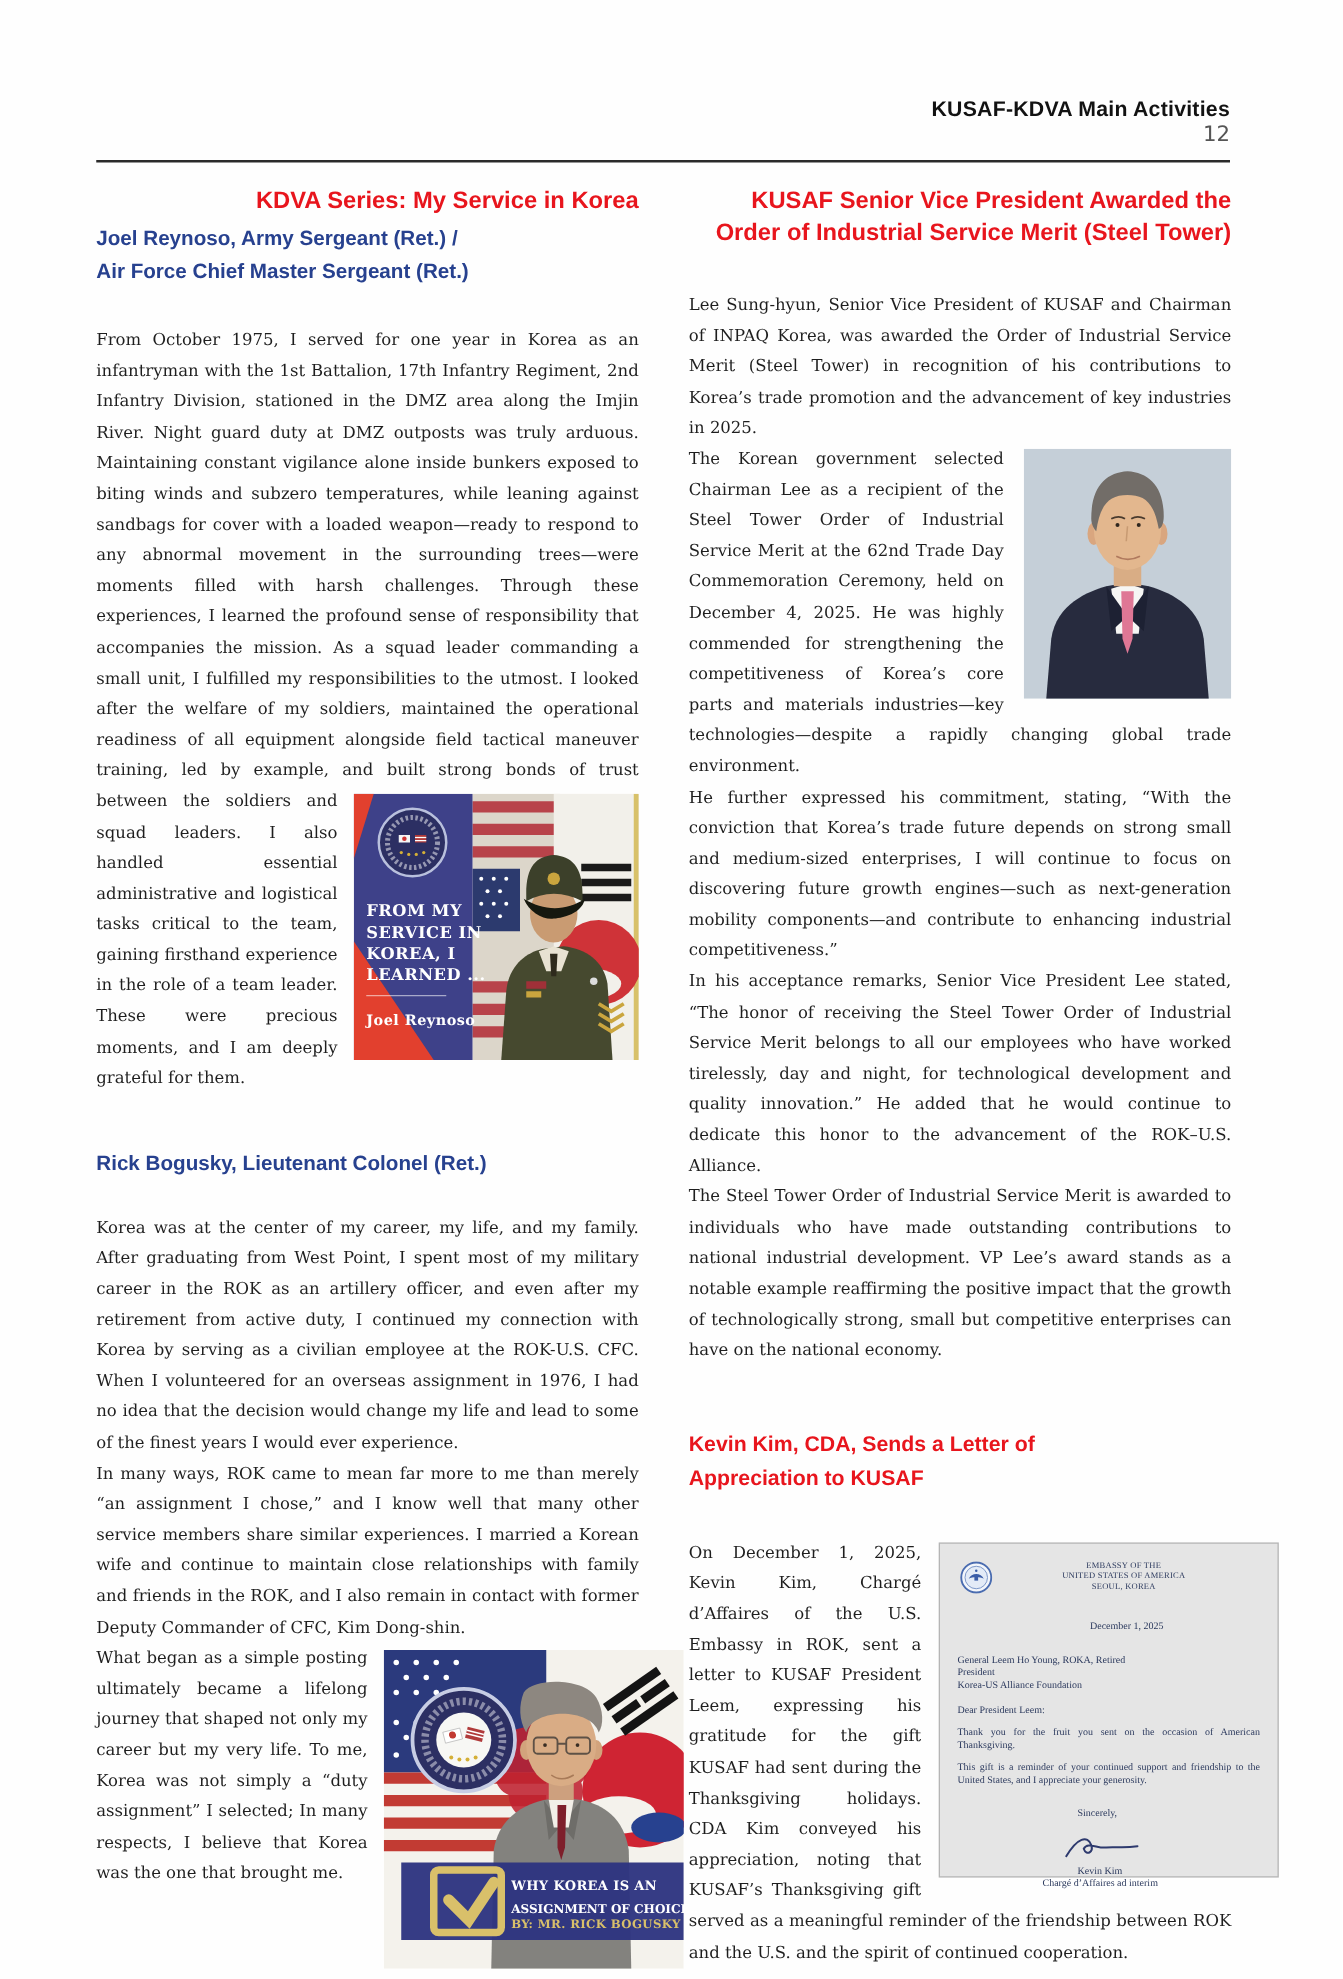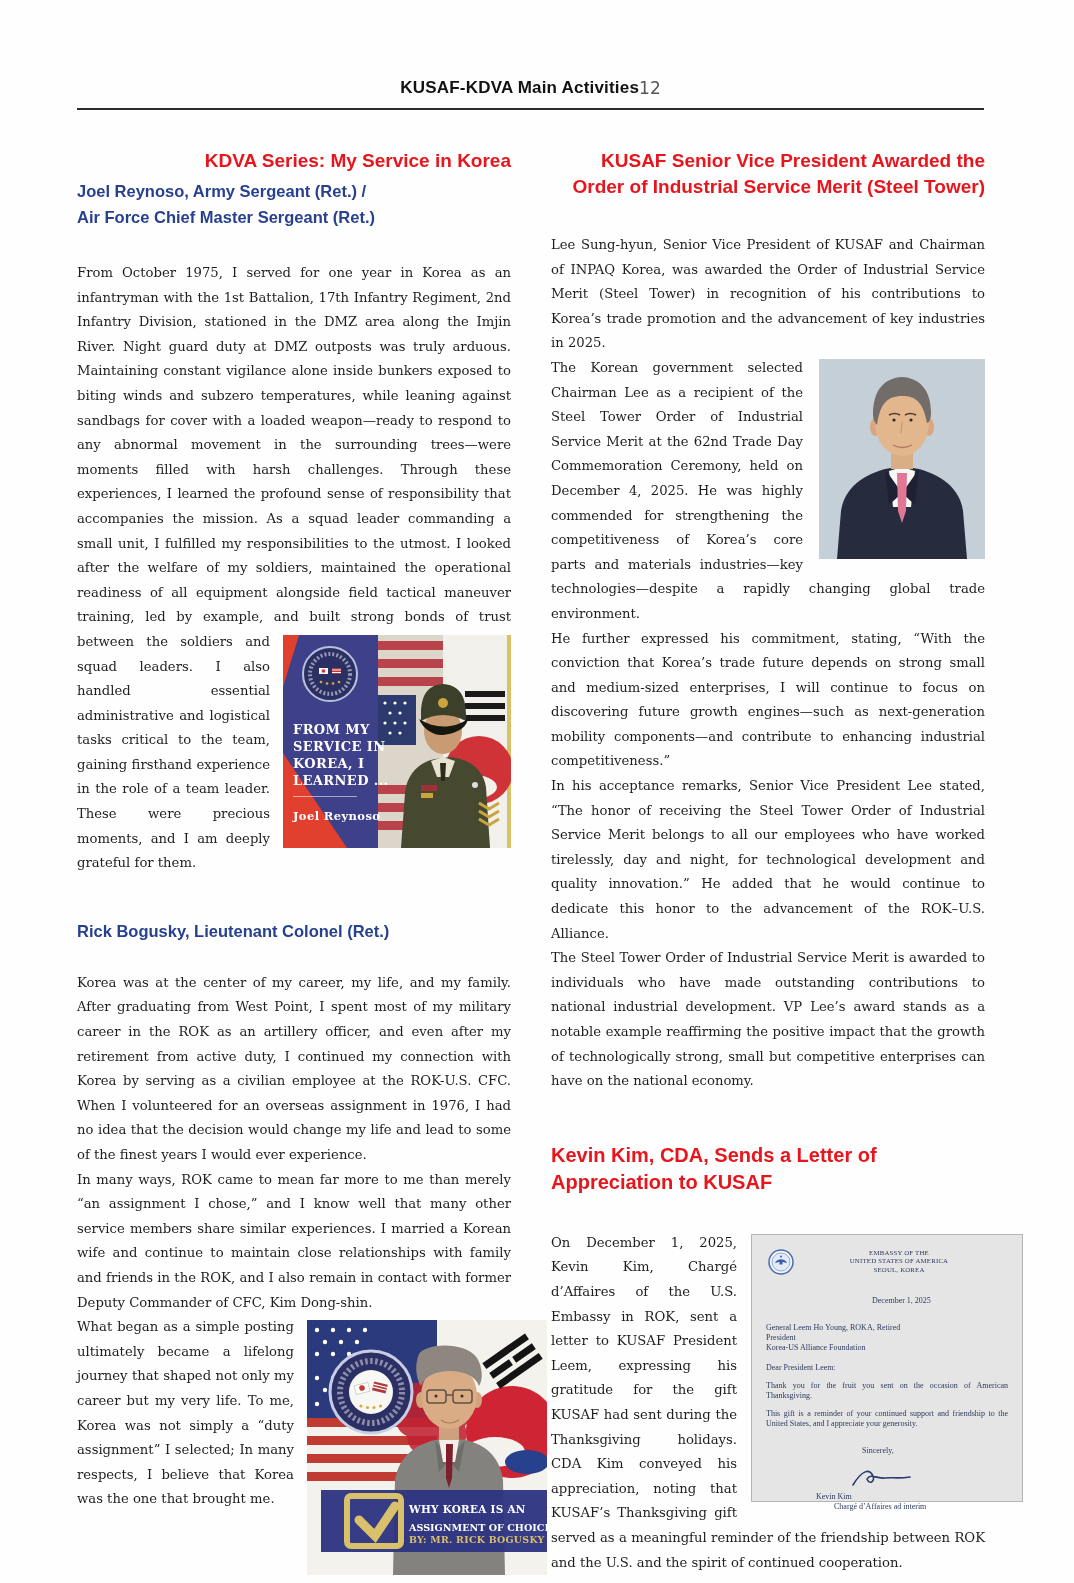--- a/index.html
+++ b/index.html
@@ -1,33 +1,33 @@
 <!DOCTYPE html>
 <html><head>
 <meta charset="utf-8">
 <style>
   html,body{margin:0;padding:0;background:#ffffff;}
   .page{position:relative;width:1074px;height:1583px;background:#fefefe;overflow:hidden;
         font-family:"Liberation Sans",sans-serif;}
   
   .pageheader{position:absolute;top:78px;left:77px;right:90px;display:flex;
-        justify-content:center;align-items:flex-end;border-bottom:2px solid #2b2b2b;
-        padding-bottom:10px;}
+        justify-content:flex-end;align-items:flex-end;border-bottom:2px solid #2b2b2b;
+        padding-bottom:10px;flex-direction:column;}
   .pageheader .htitle{font-size:17px;font-weight:bold;color:#121212;letter-spacing:.2px;}
   .pageheader .pnum{font-size:17px;color:#555;font-family:"DejaVu Sans",sans-serif;}
   
   .columns{position:absolute;top:140px;left:77px;display:flex;gap:40px;}
   .col{width:434px;}
   
   .red-title{margin:8px 0 0 0;font-size:19px;font-weight:bold;color:#e8151d;line-height:26px;text-align:right;}
   .red-title span{display:block;}
   .blue-sub{margin:4px 0 0 0;font-size:16.5px;font-weight:bold;color:#27418f;line-height:26px;}
   .blue-sub span{display:block;}
   .blue-heading{clear:both;margin:46px 0 30px 0;font-size:16.5px;font-weight:bold;color:#27418f;}
-  .red-title2{clear:both;margin:48px 0 0 0;font-size:20px;font-weight:bold;color:#e8151d;line-height:27px;}
+  .red-title2{clear:both;margin:48px 0 0 0;font-size:17px;font-weight:bold;color:#e8151d;line-height:27px;}
   .red-title2 span{display:block;}
   
   .body{font-family:"DejaVu Serif",serif;font-size:13.2px;line-height:24.6px;color:#1e1e1e;
         text-align:justify;margin:0;}
   .mt-body{margin-top:31px;}
   .mt-body2{margin-top:33px;}
   .mt-body3{margin-top:35px;}
   
   .imgcard{position:relative;display:block;}
   .float-joel{float:right;width:228px;height:213px;margin:5px 0 4px 13px;}
@@ -57,21 +57,21 @@
   .seal{position:absolute;left:2px;top:0;}
   .letter-org{margin-left:58px;width:150px;text-align:center;font-size:6.8px;
         line-height:8.4px;letter-spacing:.2px;}
   .letter-date{margin:12px 0 0 106px;font-size:8px;}
   .letter-line{font-size:8px;line-height:10px;}
   .rec1{margin-top:10px;}
   .gap{margin-top:10px;}
   .letter-para{margin-top:8px;font-size:8px;line-height:10px;}
   .letter-closing{margin:10px 0 0 96px;font-size:8px;}
   .signature{display:block;margin:2px 0 0 84px;}
-  .letter-signer{margin-left:50px;font-size:8px;line-height:10px;margin-top:2px;}
+  .letter-signer{margin-left:96px;font-size:8px;line-height:10px;margin-top:2px;}
   .letter-signer2{margin-left:68px;font-size:8px;line-height:10px;}
 </style>
 </head>
 <body>
 
 <div class="page">
 
   <div class="pageheader">
     <div class="htitle">KUSAF-KDVA Main Activities</div>
     <div class="pnum">12</div>

